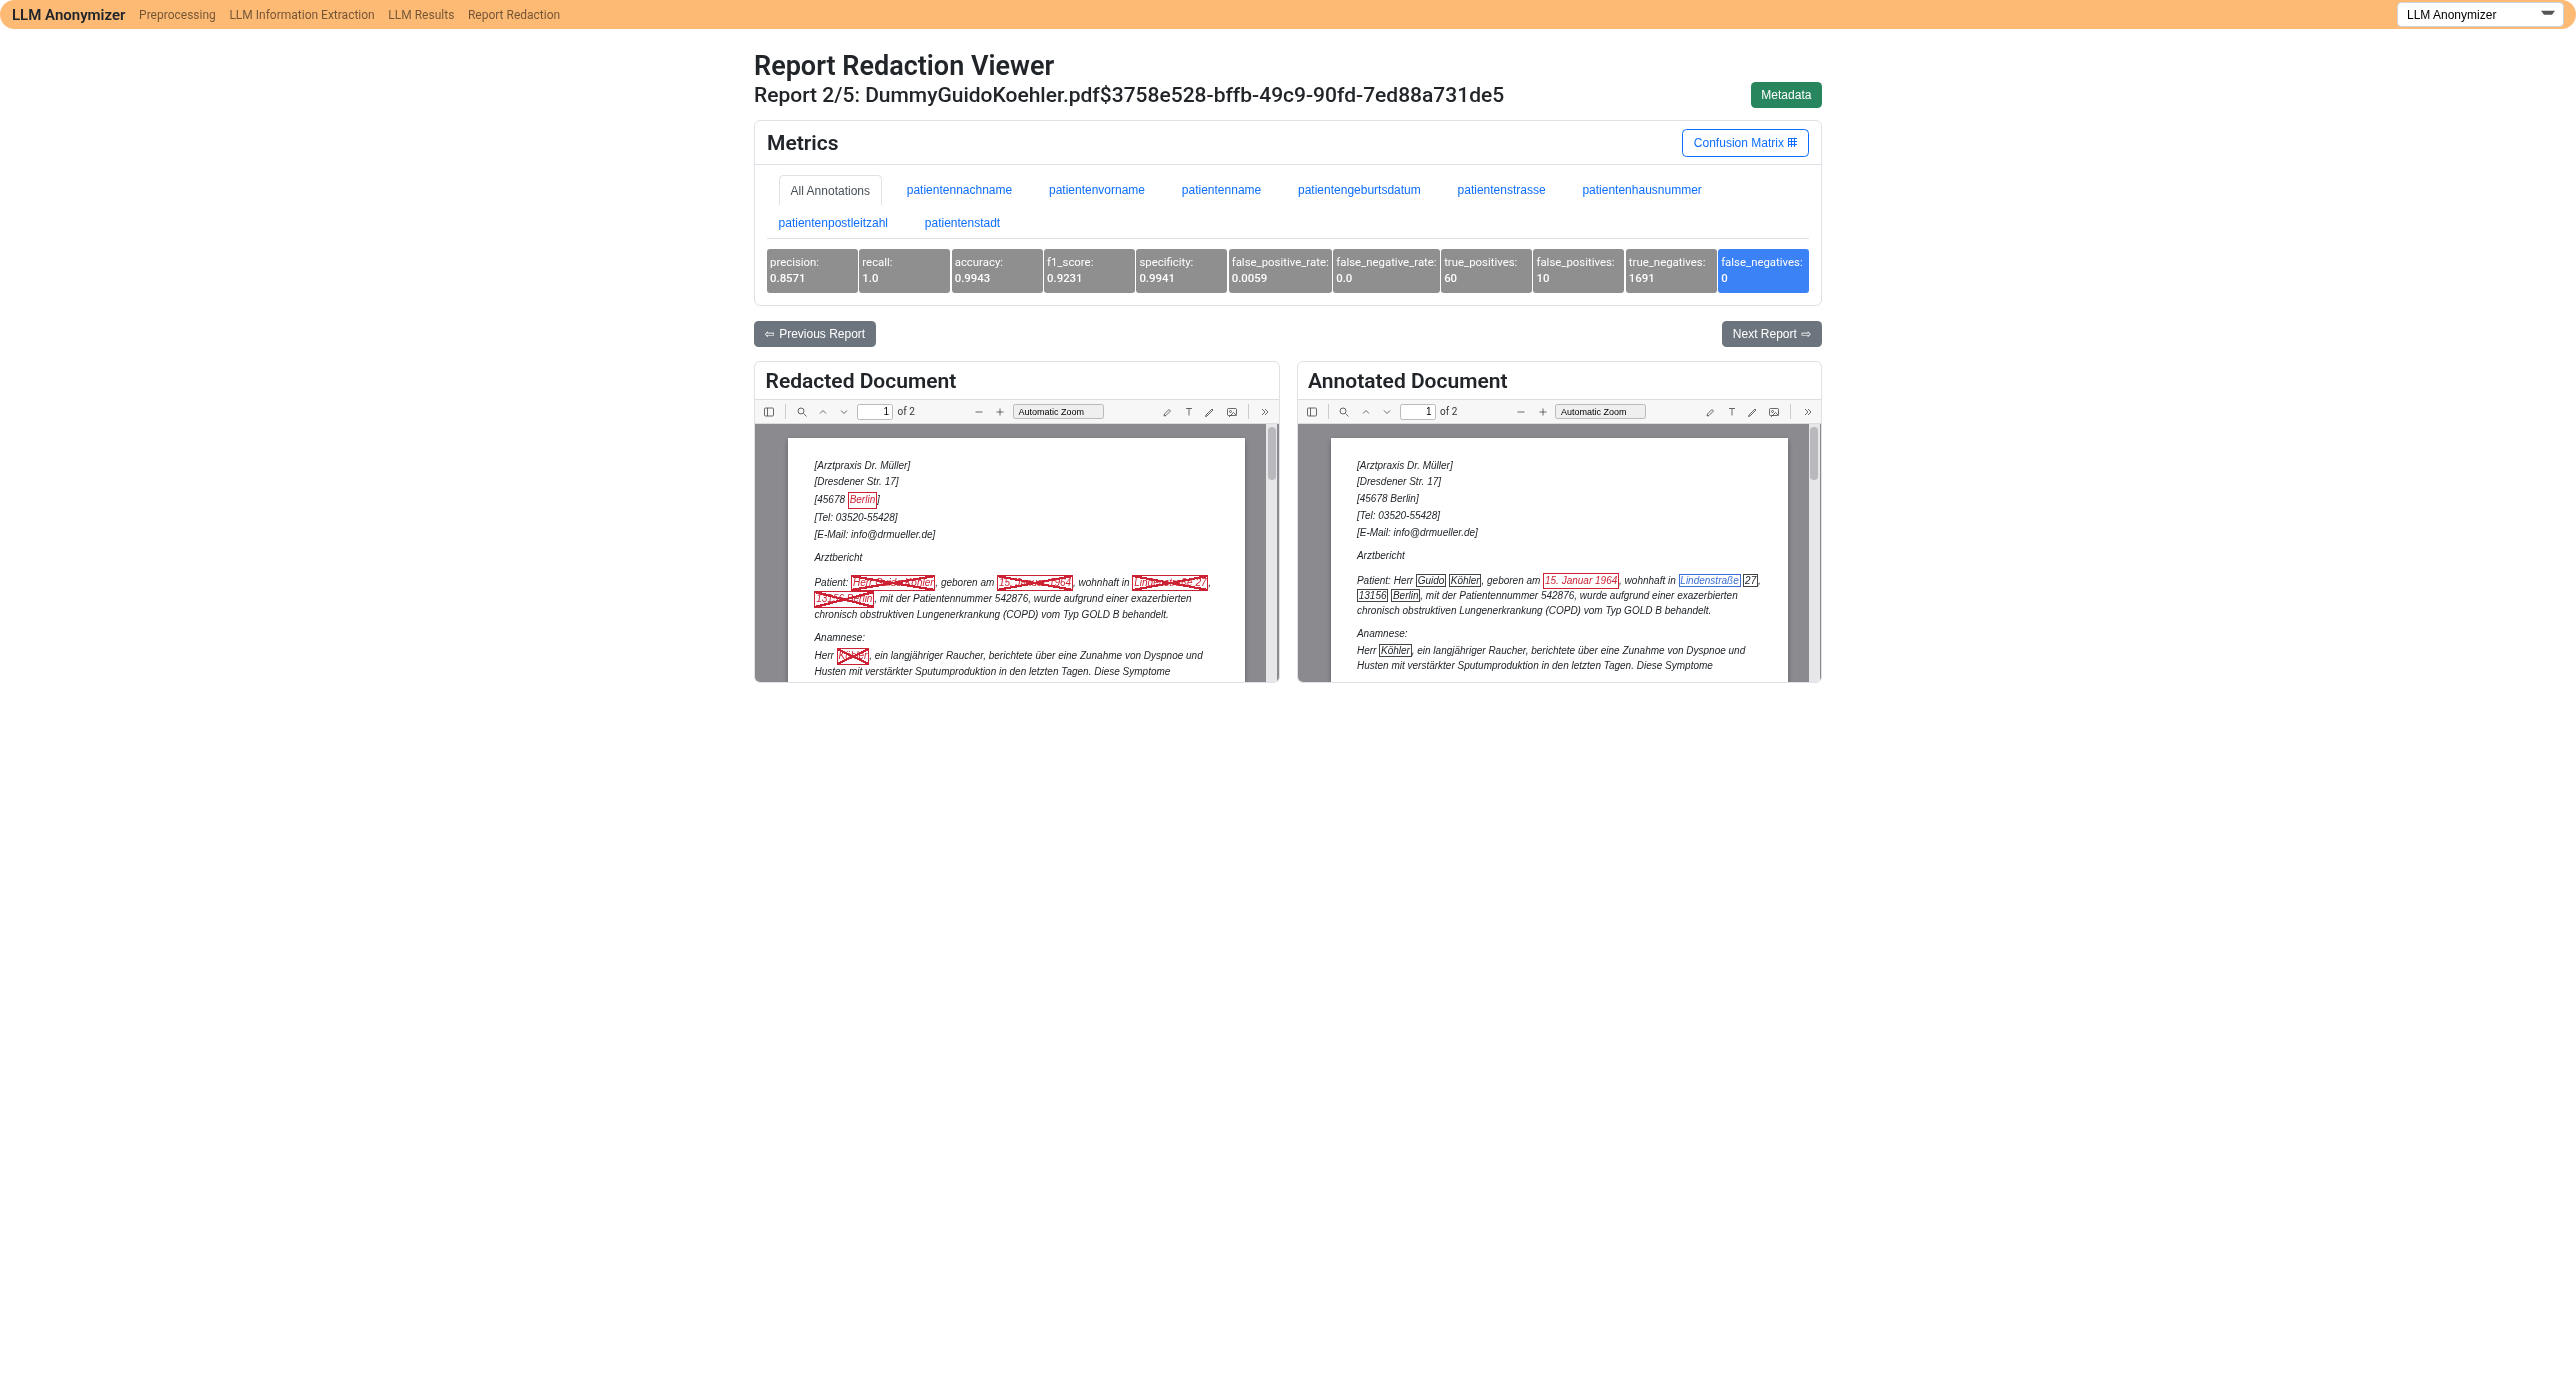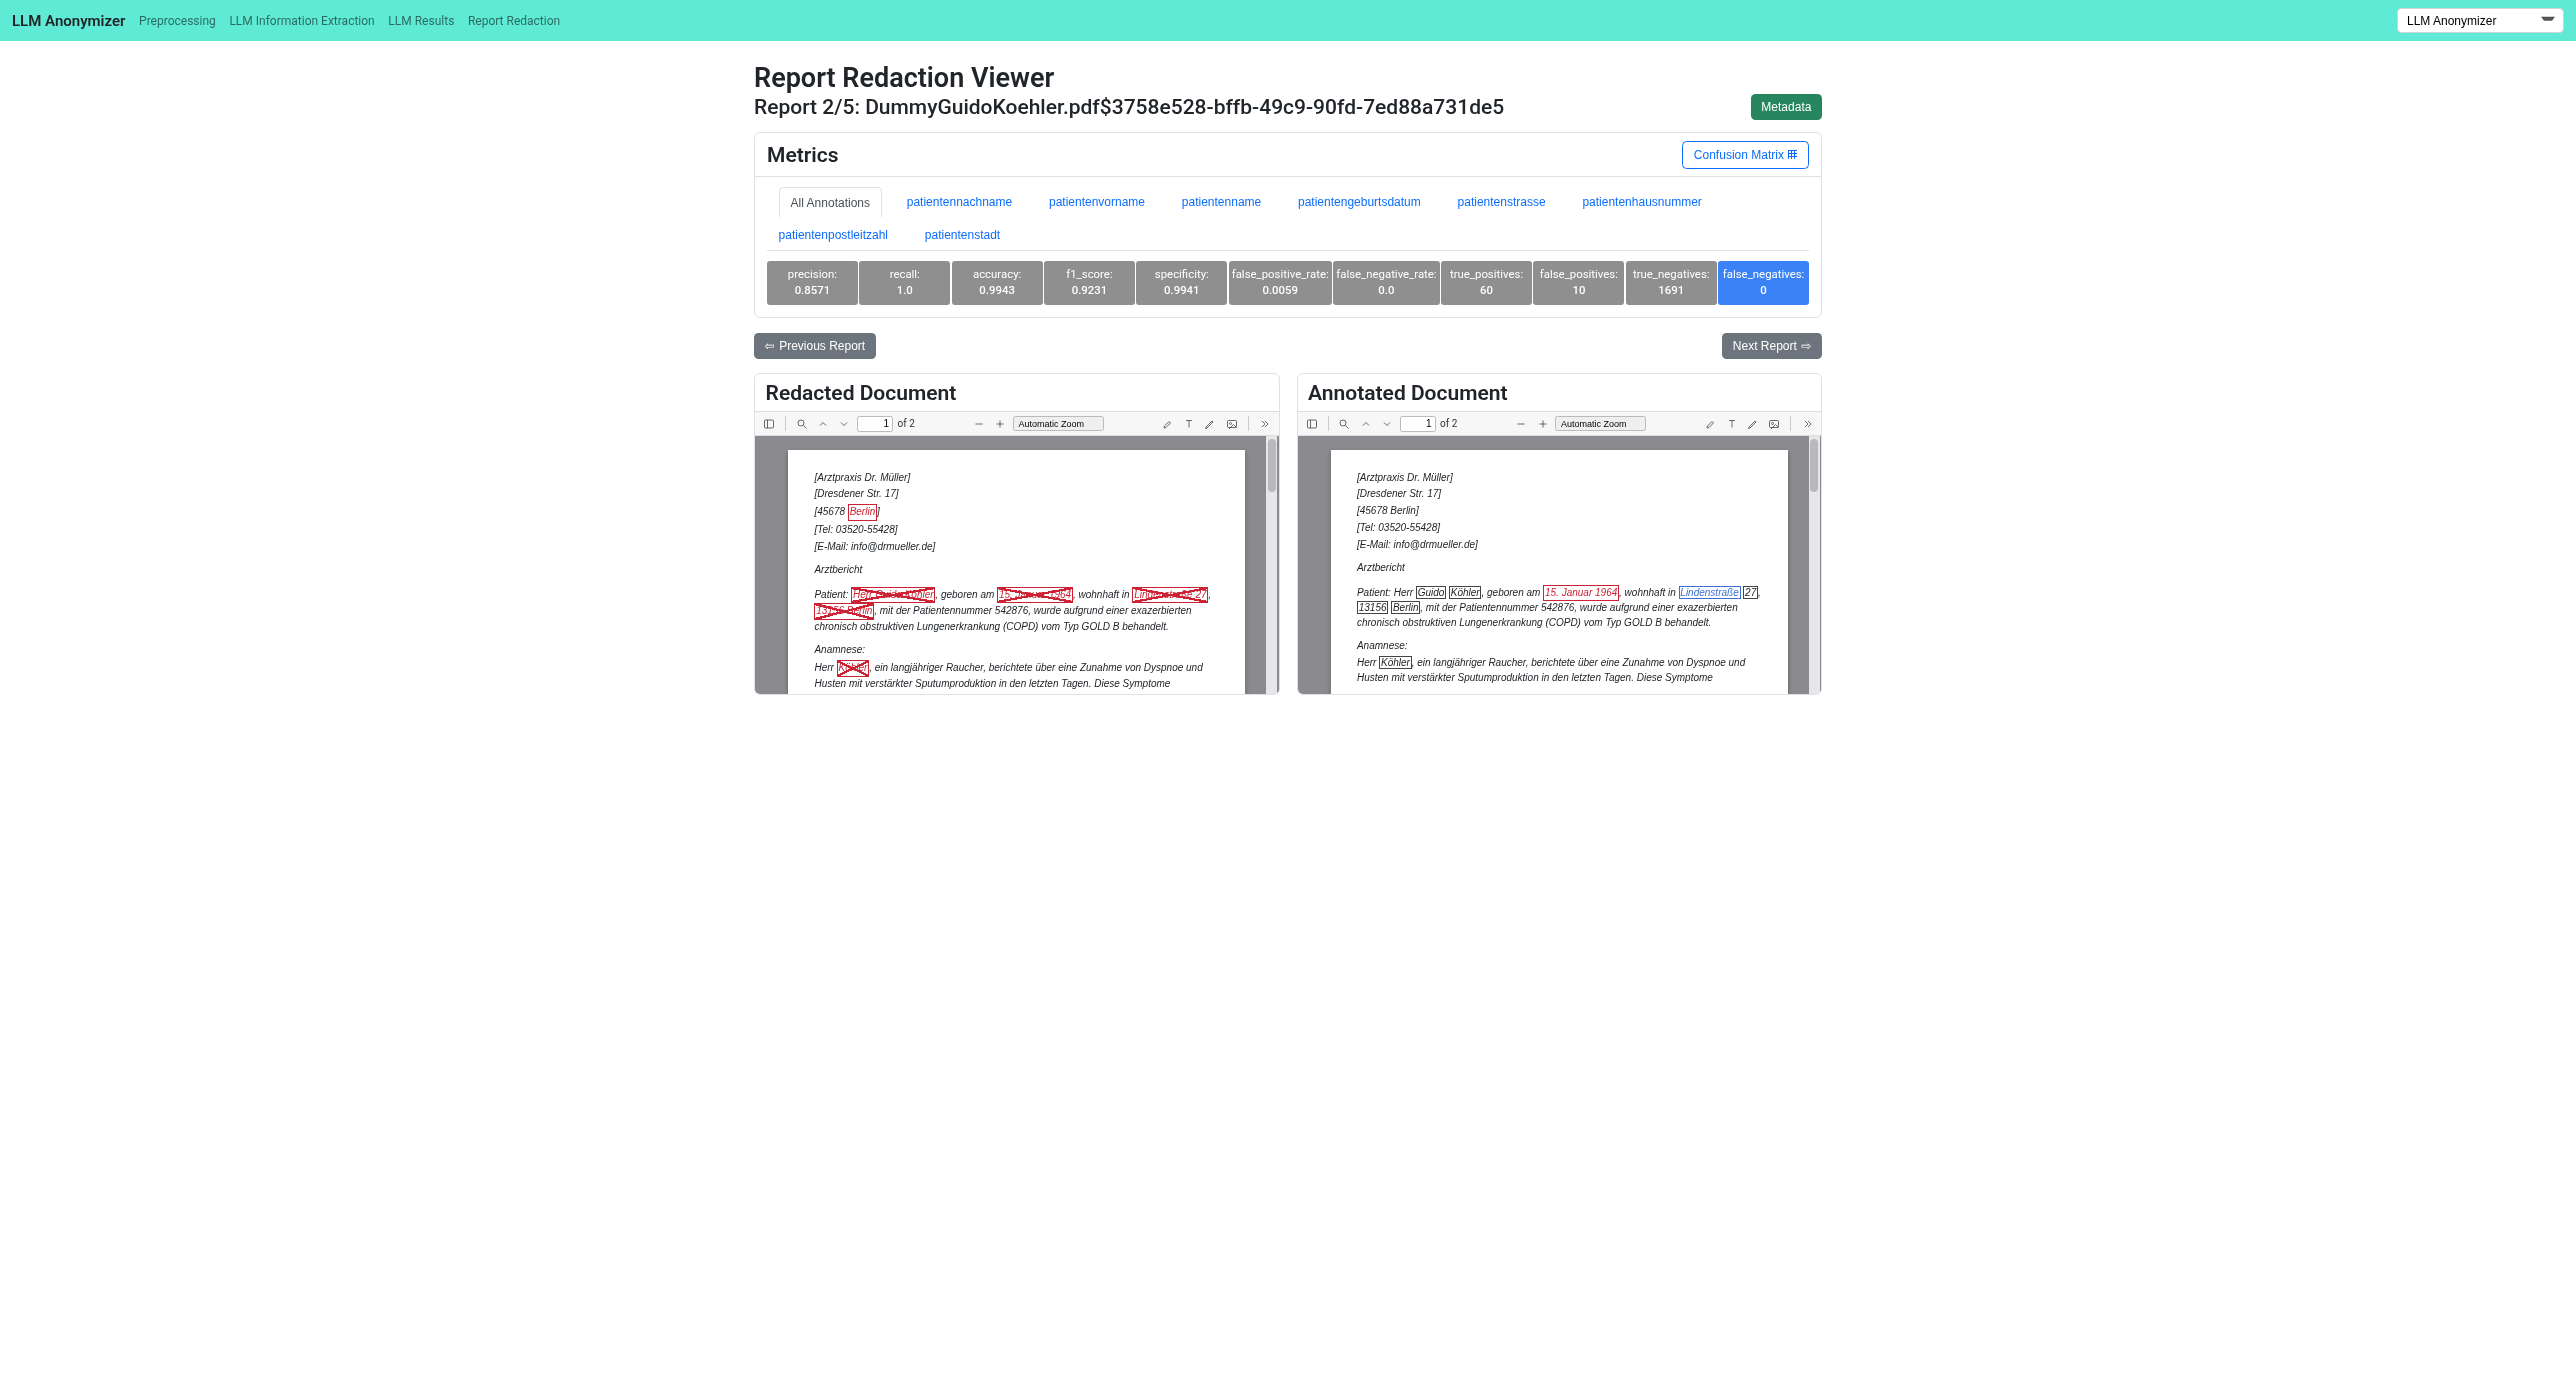--- a/index.html
+++ b/index.html
@@ -4,25 +4,26 @@
 <style>
   * { box-sizing: border-box; margin: 0; padding: 0; }
   body {
     font-family: -apple-system, BlinkMacSystemFont, "Segoe UI", Roboto, "Helvetica Neue", Arial, sans-serif;
     background: #ffffff;
     color: #212529;
     font-size: 12px;
   }
   
   .navbar {
-    background: #5eead4;
+    background: #fdba74;
     display: flex;
     align-items: center;
-    padding: 8px 12px;
+    padding: 2px 12px;
     gap: 13.6px;
+    border-radius: 17px;
   }
   .navbar-brand { font-weight: 600; font-size: 15px; color: #212529; }
   .nav-link { color: rgba(0,0,0,.55); font-size: 12px; text-decoration: none; cursor: pointer; }
   .navbar-spacer { flex: 1; }
   .navbar-select {
     background: #fff; border: 0.8px solid #ced4da; border-radius: 4.5px;
     padding: 4.5px 24px 4.5px 9px; font-size: 12px; min-width: 167px;
     appearance: none; position: relative;
   }
   .select-wrap { position: relative; }
@@ -61,21 +62,21 @@
   .tabs { display: flex; flex-wrap: wrap; gap: 3px 13.6px; border-bottom: 0.8px solid #dee2e6; padding-bottom: 0; margin-bottom: 10.6px; }
   .tab {
     padding: 7.6px 10.6px; font-size: 12px; color: #0d6efd; cursor: pointer;
     border: 0.8px solid transparent; border-bottom: none; border-radius: 4.5px 4.5px 0 0;
     background: transparent;
   }
   .tab.active { color: #495057; background: #fff; border-color: #dee2e6 #dee2e6 #fff; position: relative; top: 0.8px; margin-left: 12px; }
 
   .metrics-row { display: flex; gap: 1.5px; }
   .metric {
-    flex: 1; background: #8f8f8f; color: #fff; text-align: center;
+    flex: 1; background: #8f8f8f; color: #fff; text-align: left;
     padding: 6px 3px; border-radius: 3px; font-size: 11.4px; line-height: 1.4;
     display: flex; flex-direction: column; justify-content: center;
   }
   .metric.highlight { background: #3b82f6; }
   .metric .mlabel { white-space: nowrap; }
   .metric .mvalue { font-weight: 500; }
 
   
   .nav-row { display: flex; justify-content: space-between; margin-bottom: 13.6px; }
 

